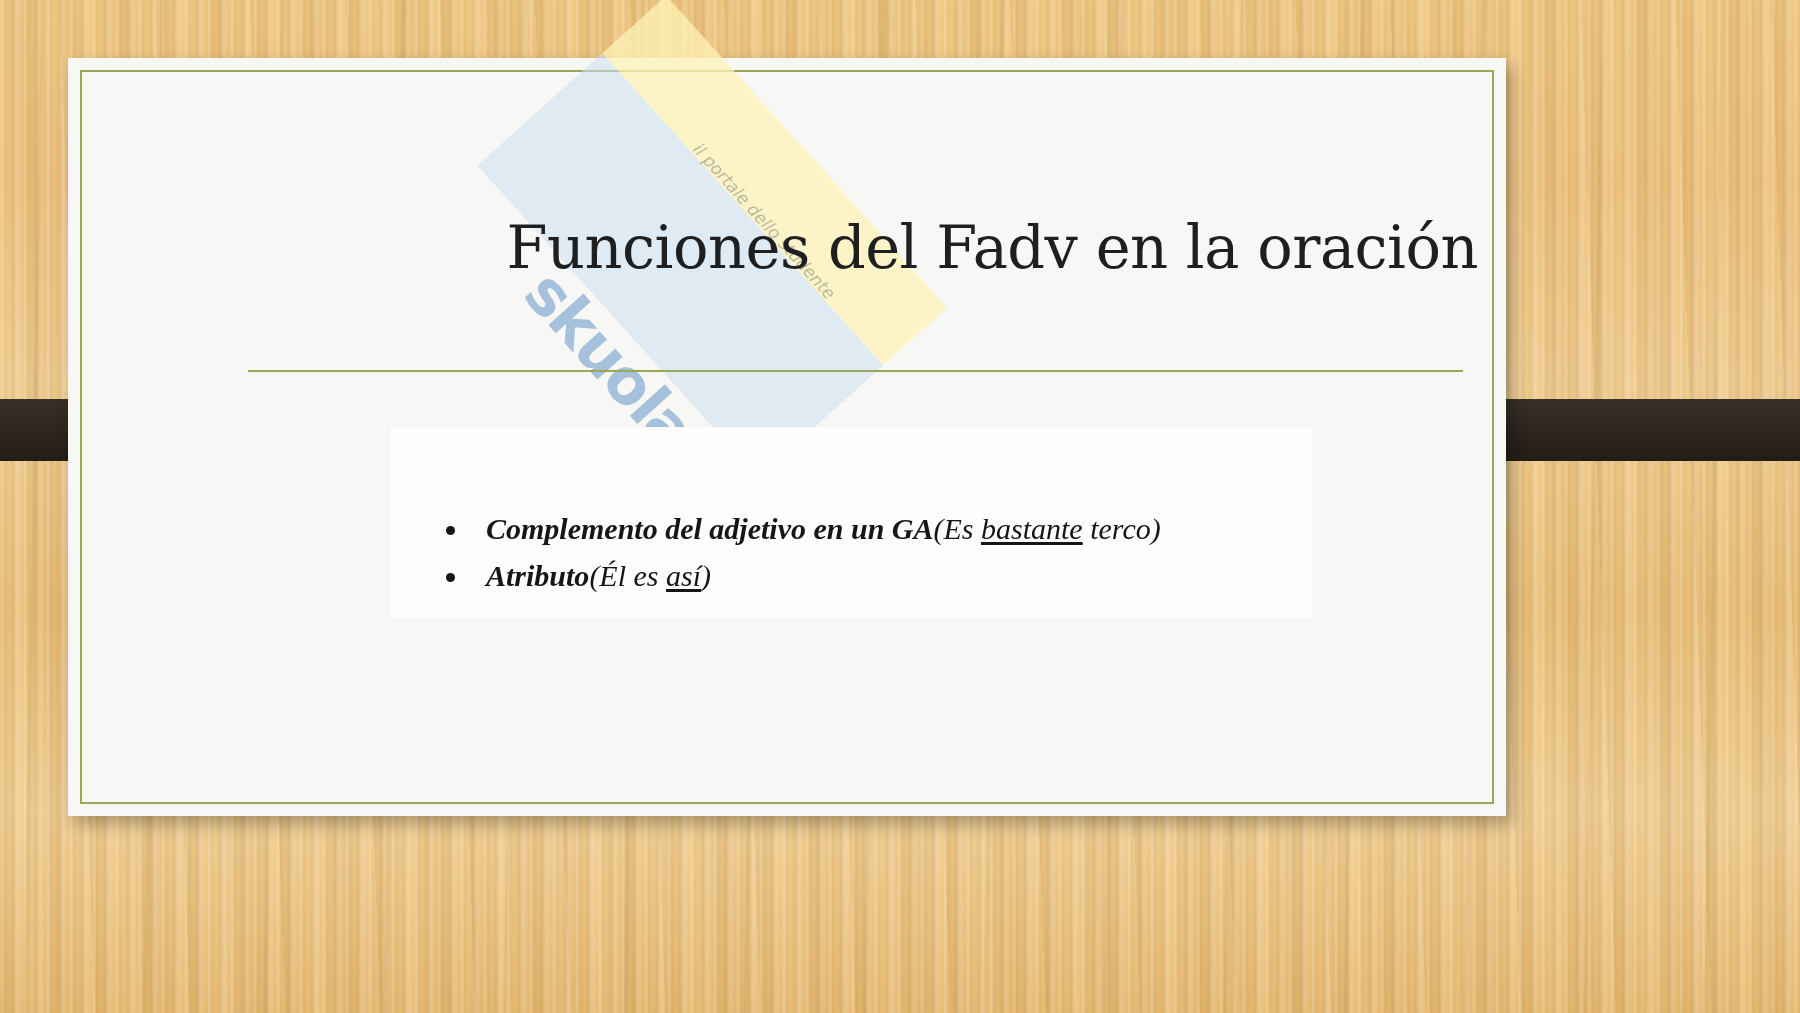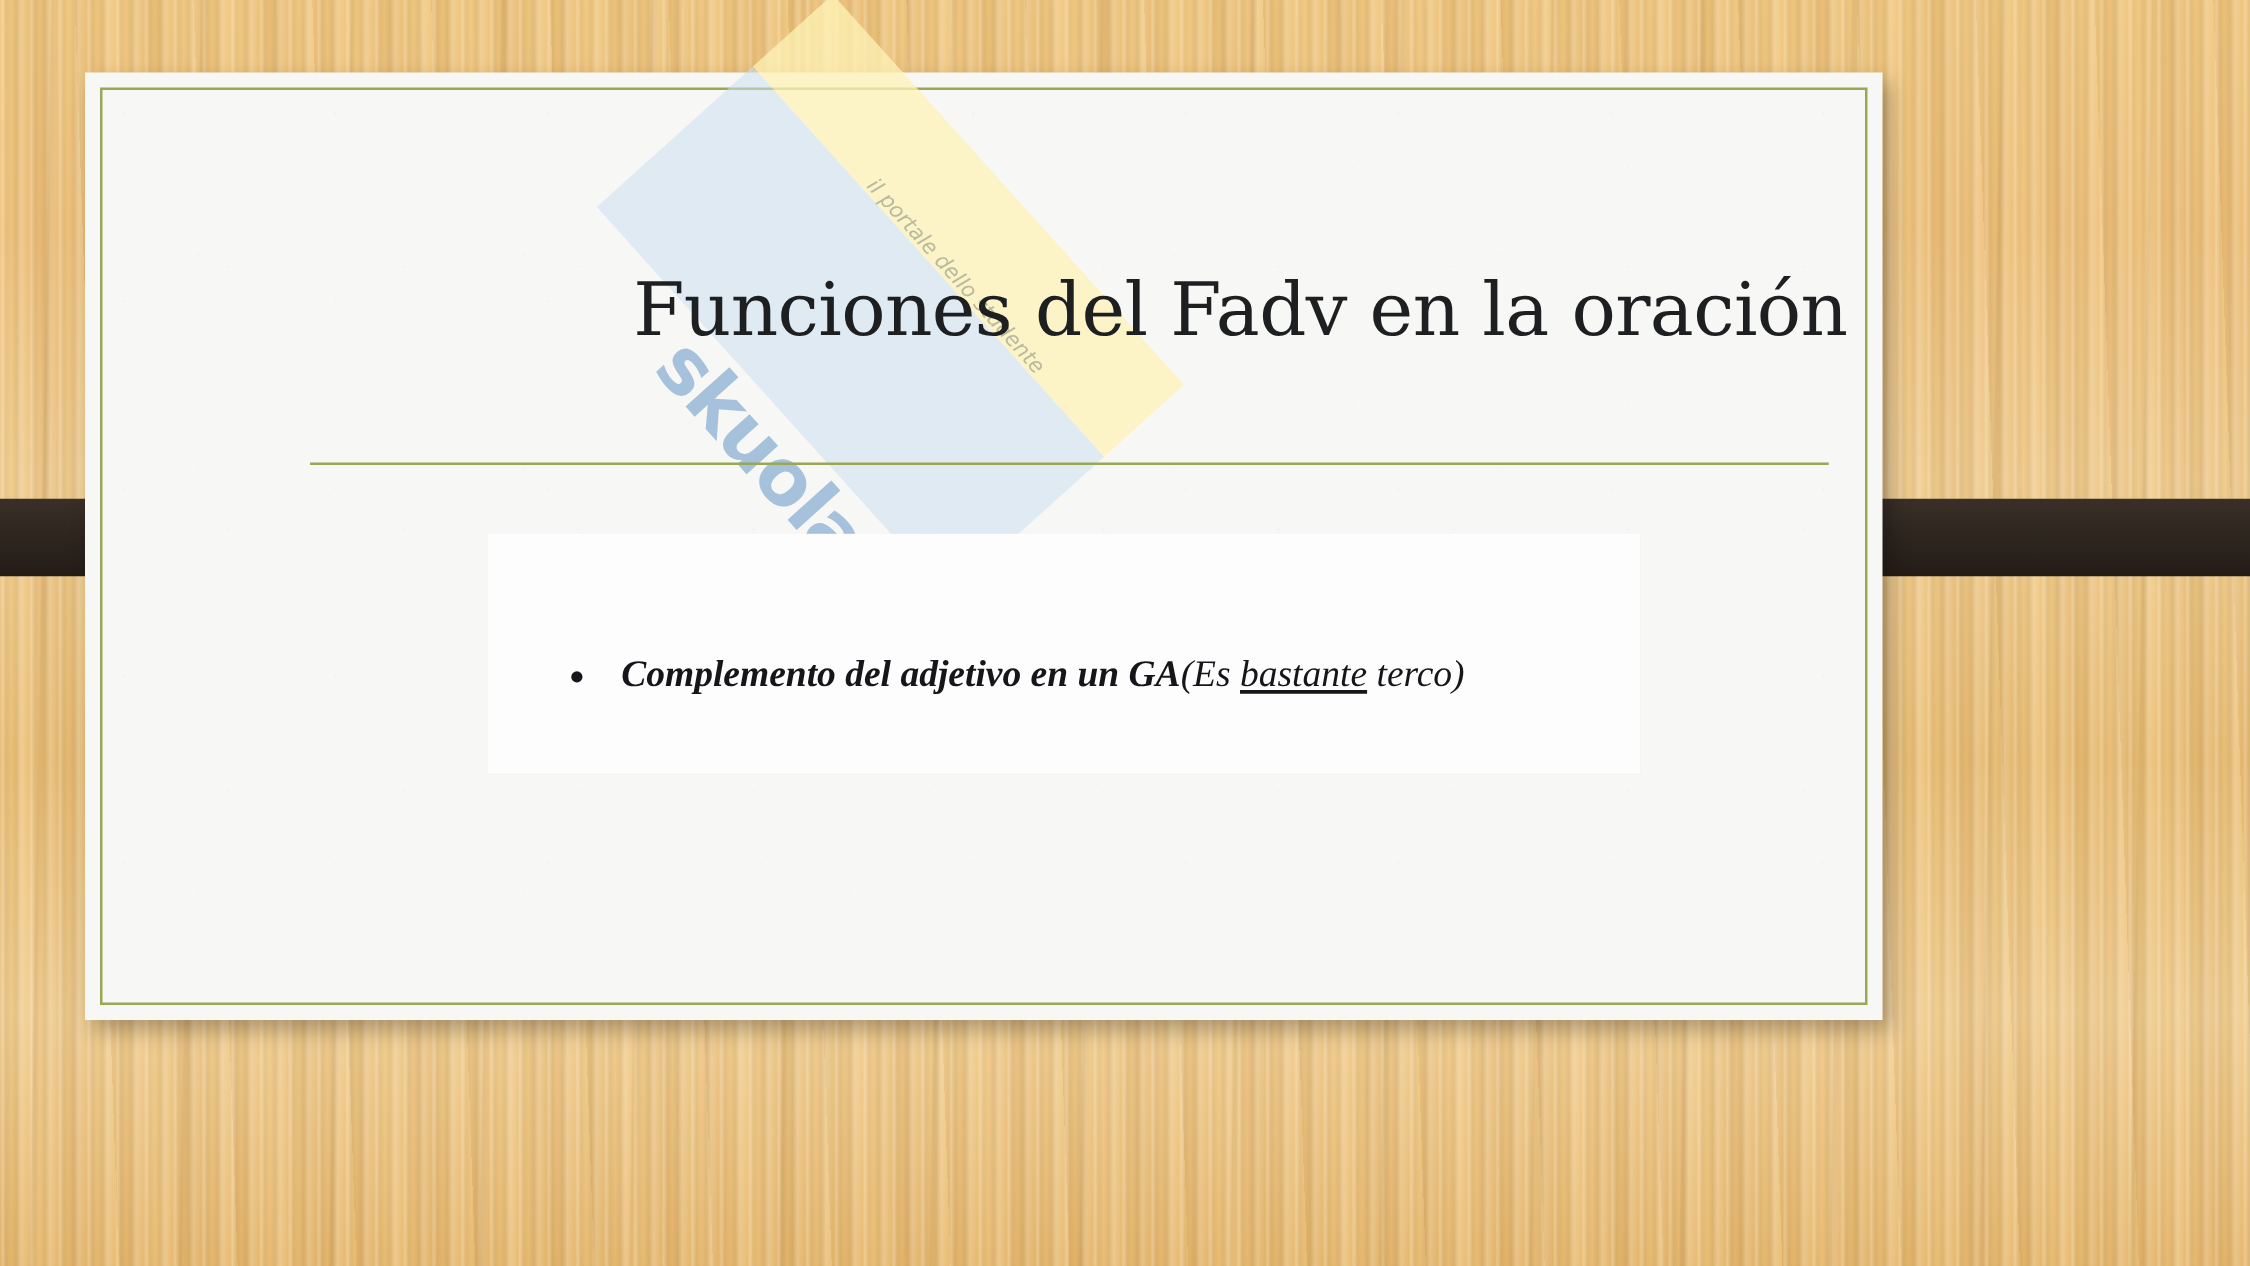--- a/index.html
+++ b/index.html
@@ -185,21 +185,21 @@
     left: 322px;
     top: 369px;
     width: 922px;
     height: 192px;
     background: #fdfdfd;
     z-index: 4;
     box-shadow: 0 0 0 1px rgba(0,0,0,0.012);
   }
   .bullet-list {
     list-style: none;
-    margin: 15px;
+    margin: 4px;
     padding: 78px 0 0 0;
   }
   .bullet-item {
     position: relative;
     padding-left: 92px;
     margin-bottom: 7px;
     font-family: "Liberation Serif", serif;
     font-size: 30px;
     line-height: 1.34;
     color: #16161a;
@@ -255,18 +255,21 @@
     <div class="title-rule"></div>
 
     <div class="content-block">
       <ul class="bullet-list">
 
         <li class="bullet-item">
           <span class="b-strong">Complemento del adjetivo en un GA</span><span class="b-paren">(Es </span><span class="b-und">bastante</span><span class="b-paren"> terco)</span>
         </li>
 
 
+        <li class="bullet-item">
+          <span class="b-strong">Atributo</span><span class="b-paren">(Él es </span><span class="b-und">así</span><span class="b-paren">)</span>
+        </li>
 
       </ul>
     </div>
   </div>
 
 </div>
 
 </body></html>

